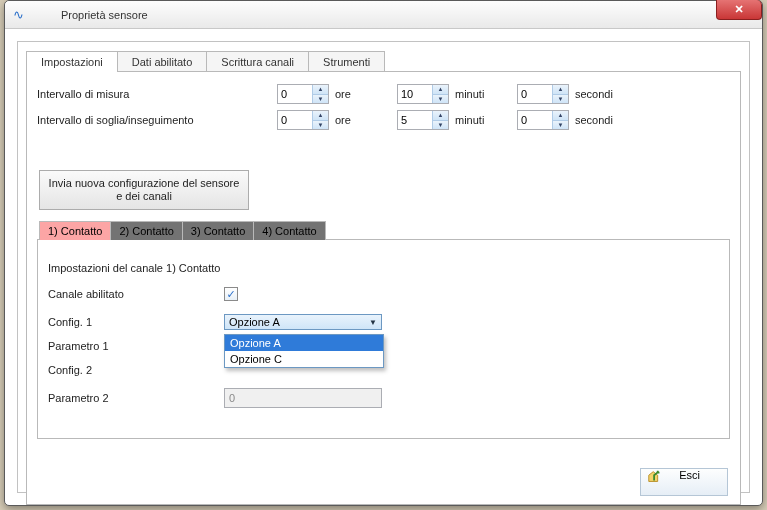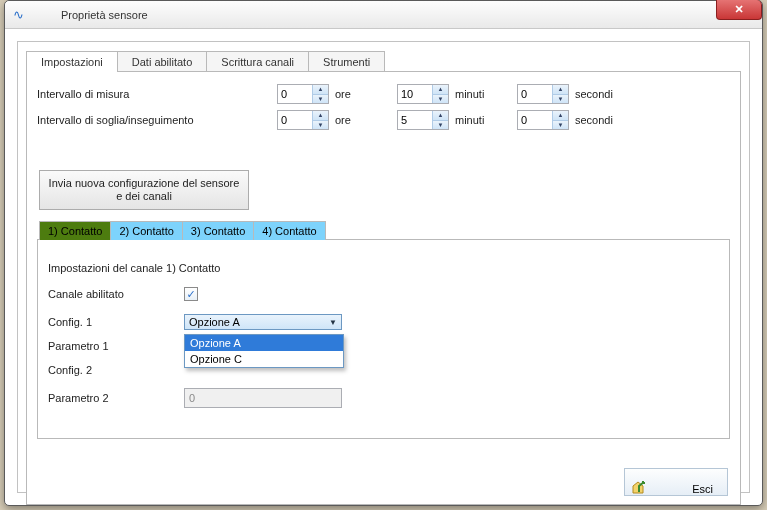--- a/index.html
+++ b/index.html
@@ -22,40 +22,40 @@
   .spin { width:52px; height:20px; border:1px solid #abadb3; background:#fff; display:flex; align-items:center; }
   .spin input { width:34px; height:18px; border:none; outline:none; padding:0 3px; }
   .spin .btns { width:16px; height:18px; display:flex; flex-direction:column; border-left:1px solid #b0cbe6; }
   .spin .b { flex:1; background:linear-gradient(#eaf3fb,#cfe4f7); display:flex; align-items:center; justify-content:center; font-size:6px; color:#3a6; color:#346; cursor:pointer; border-bottom:1px solid #b0cbe6; }
   .spin .b:last-child { border-bottom:none; }
   .unit { margin:0 18px 0 6px; color:#222; min-width:44px; }
 
   .bigbtn { margin:14px 0 10px 2px; width:210px; height:40px; border:1px solid #acacac; background:linear-gradient(#fafafa,#e5e5e5); color:#222; text-align:center; display:flex; align-items:center; justify-content:center; padding:2px 8px; line-height:13px; cursor:pointer; }
 
   .subtabhdr { display:flex; padding-left:2px; }
-  .subtab { border:1px solid #b9b9b9; border-bottom:none; padding:3px 8px; background:#7dd3fc; cursor:pointer; margin-right:-1px; position:relative; top:1px; }
-  .subtab.active { background:#4d7c0f; z-index:2; }
+  .subtab { border:1px solid #b9b9b9; border-bottom:none; padding:3px 8px; background:#737373; cursor:pointer; margin-right:-1px; position:relative; top:1px; }
+  .subtab.active { background:#fca5a5; z-index:2; }
   .subpane { border:1px solid #b9b9b9; height:200px; padding:6px 10px; }
   .fieldset-label { color:#222; margin:16px 0 8px 0; }
 
-  .frow { display:flex; align-items:center; height:24px; }
+  .frow { display:flex; align-items:center; height:24px;gap:40px; }
   .flbl { width:136px; color:#222; }
   .chk { width:14px; height:14px; border:1px solid #8a8a8a; background:linear-gradient(#fff,#e8f0f7); display:flex; align-items:center; justify-content:center; font-size:10px; color:#2a6fca; cursor:pointer; }
 
   .combo { width:158px; height:16px; border:1px solid #6c98c2; background:linear-gradient(#e9f3fc,#cfe5f8); display:flex; align-items:center; padding:0 4px; cursor:pointer; position:relative; }
   .combo .arrow { margin-left:auto; font-size:8px; color:#234; }
   .dropdown { position:absolute; left:-1px; top:19px; width:160px; border:1px solid #6c98c2; background:#fff; box-shadow:2px 3px 4px rgba(0,0,0,.25); z-index:10; }
   .dropdown .opt { padding:2px 5px; cursor:pointer; }
   .dropdown .opt.sel { background:#2f7bd9; color:#fff; }
 
   .txt { width:158px; height:20px; border:1px solid #abadb3; padding:0 4px; outline:none; }
   .txt[readonly] { background:#f0f0f0; color:#8a8a8a; }
 
   .footer { position:absolute; right:12px; bottom:8px; }
-  .esci { width:104px; height:28px; border:1px solid #b5c6d6; background:linear-gradient(#fdfefe,#e6eef6); display:flex; align-items:flex-end; justify-content:flex-end; padding-right:14px; cursor:pointer; gap:18px; }
+  .esci { width:88px; height:28px; border:1px solid #b5c6d6; background:linear-gradient(#fdfefe,#e6eef6); display:flex; align-items:flex-start; justify-content:flex-end; padding-right:27px; cursor:pointer; gap:18px; }
   .esci .ico { width:16px; height:16px; margin-left:6px; margin-right:auto; display:inline-block; }
 </style>
 </head>
 <body>
 
 <div class="window">
   <div class="titlebar">
     <span class="ticon">∿</span>
     <span class="ttext">Proprietà sensore</span>
     <div class="closebtn">

